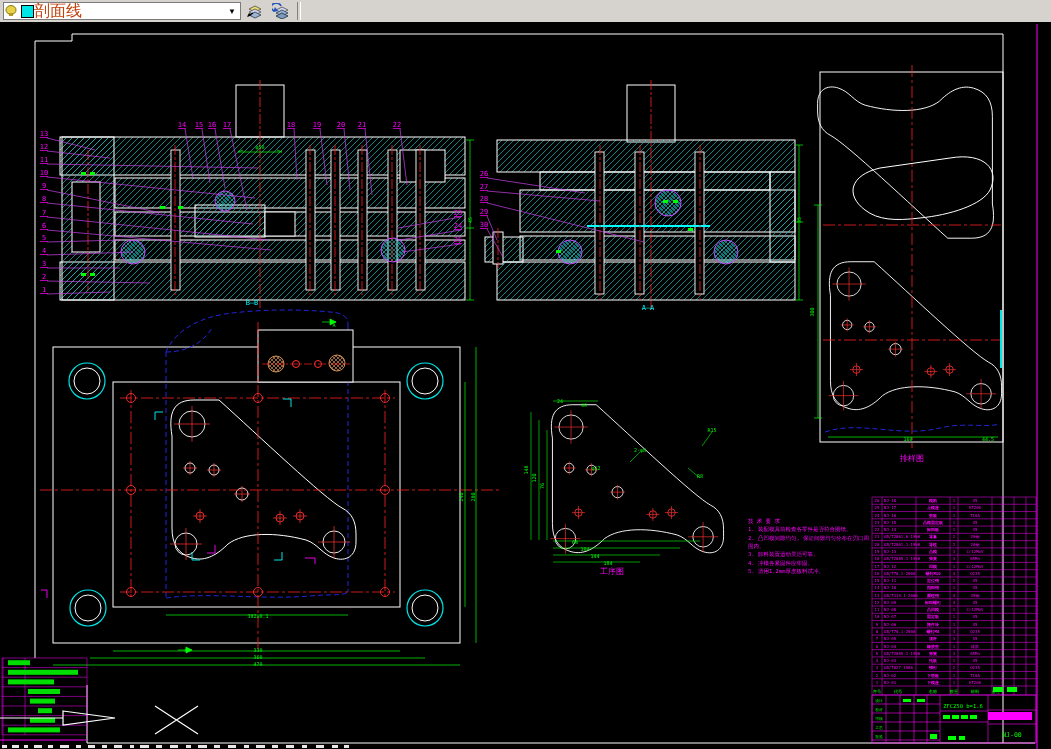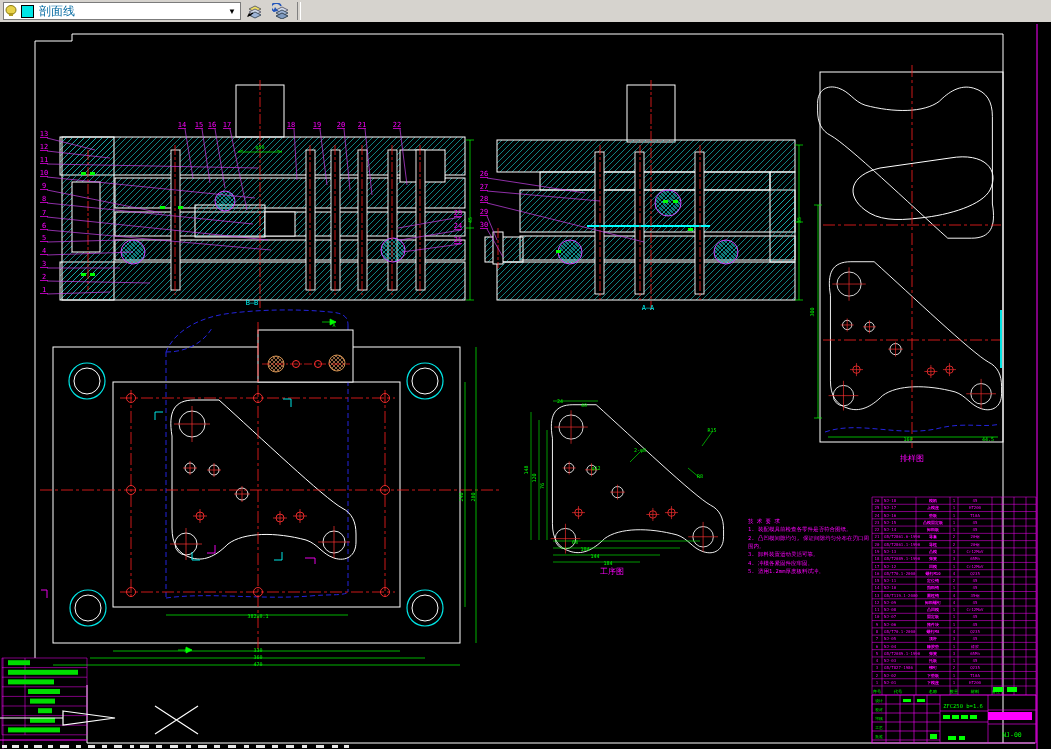--- a/index.html
+++ b/index.html
@@ -4,21 +4,21 @@
 <style>
   html,body{margin:0;padding:0;background:#000;width:1051px;height:749px;overflow:hidden;
     font-family:"Liberation Sans",sans-serif;}
   #window{position:relative;width:1051px;height:749px;background:#000;}
   
   #toolbar{position:absolute;left:0;top:0;width:1051px;height:22px;background:#d6d3ce;
     border-bottom:1px solid #808080;display:flex;align-items:center;}
   #layer-combo{display:flex;align-items:center;width:238px;height:18px;margin-left:3px;
     background:#fff;border:1px solid #7b7b7b;box-sizing:border-box;cursor:default;}
   #layer-combo .sw{width:11px;height:11px;margin-left:3px;}
-  #layer-combo .txt{font-size:12px;color:#0369a1;margin-left:5px;flex:1;white-space:nowrap;overflow:hidden;}
+  #layer-combo .txt{font-size:16px;color:#c2410c;flex:1;white-space:nowrap;overflow:hidden;}
   #layer-combo .arr{width:16px;text-align:center;font-size:8px;color:#000;}
   .tb-btn{width:22px;height:20px;margin-left:2px;display:flex;align-items:center;justify-content:center;
     background:#d6d3ce;border:1px solid #d6d3ce;}
   .tb-sep{width:2px;height:18px;margin-left:4px;border-left:1px solid #808080;border-right:1px solid #fff;}
   
   #canvas{position:absolute;left:0;top:22px;width:1051px;height:727px;background:#000;}
   svg text{font-family:"DejaVu Sans Mono","Liberation Sans",monospace;}
 </style>
 </head>
 <body>

